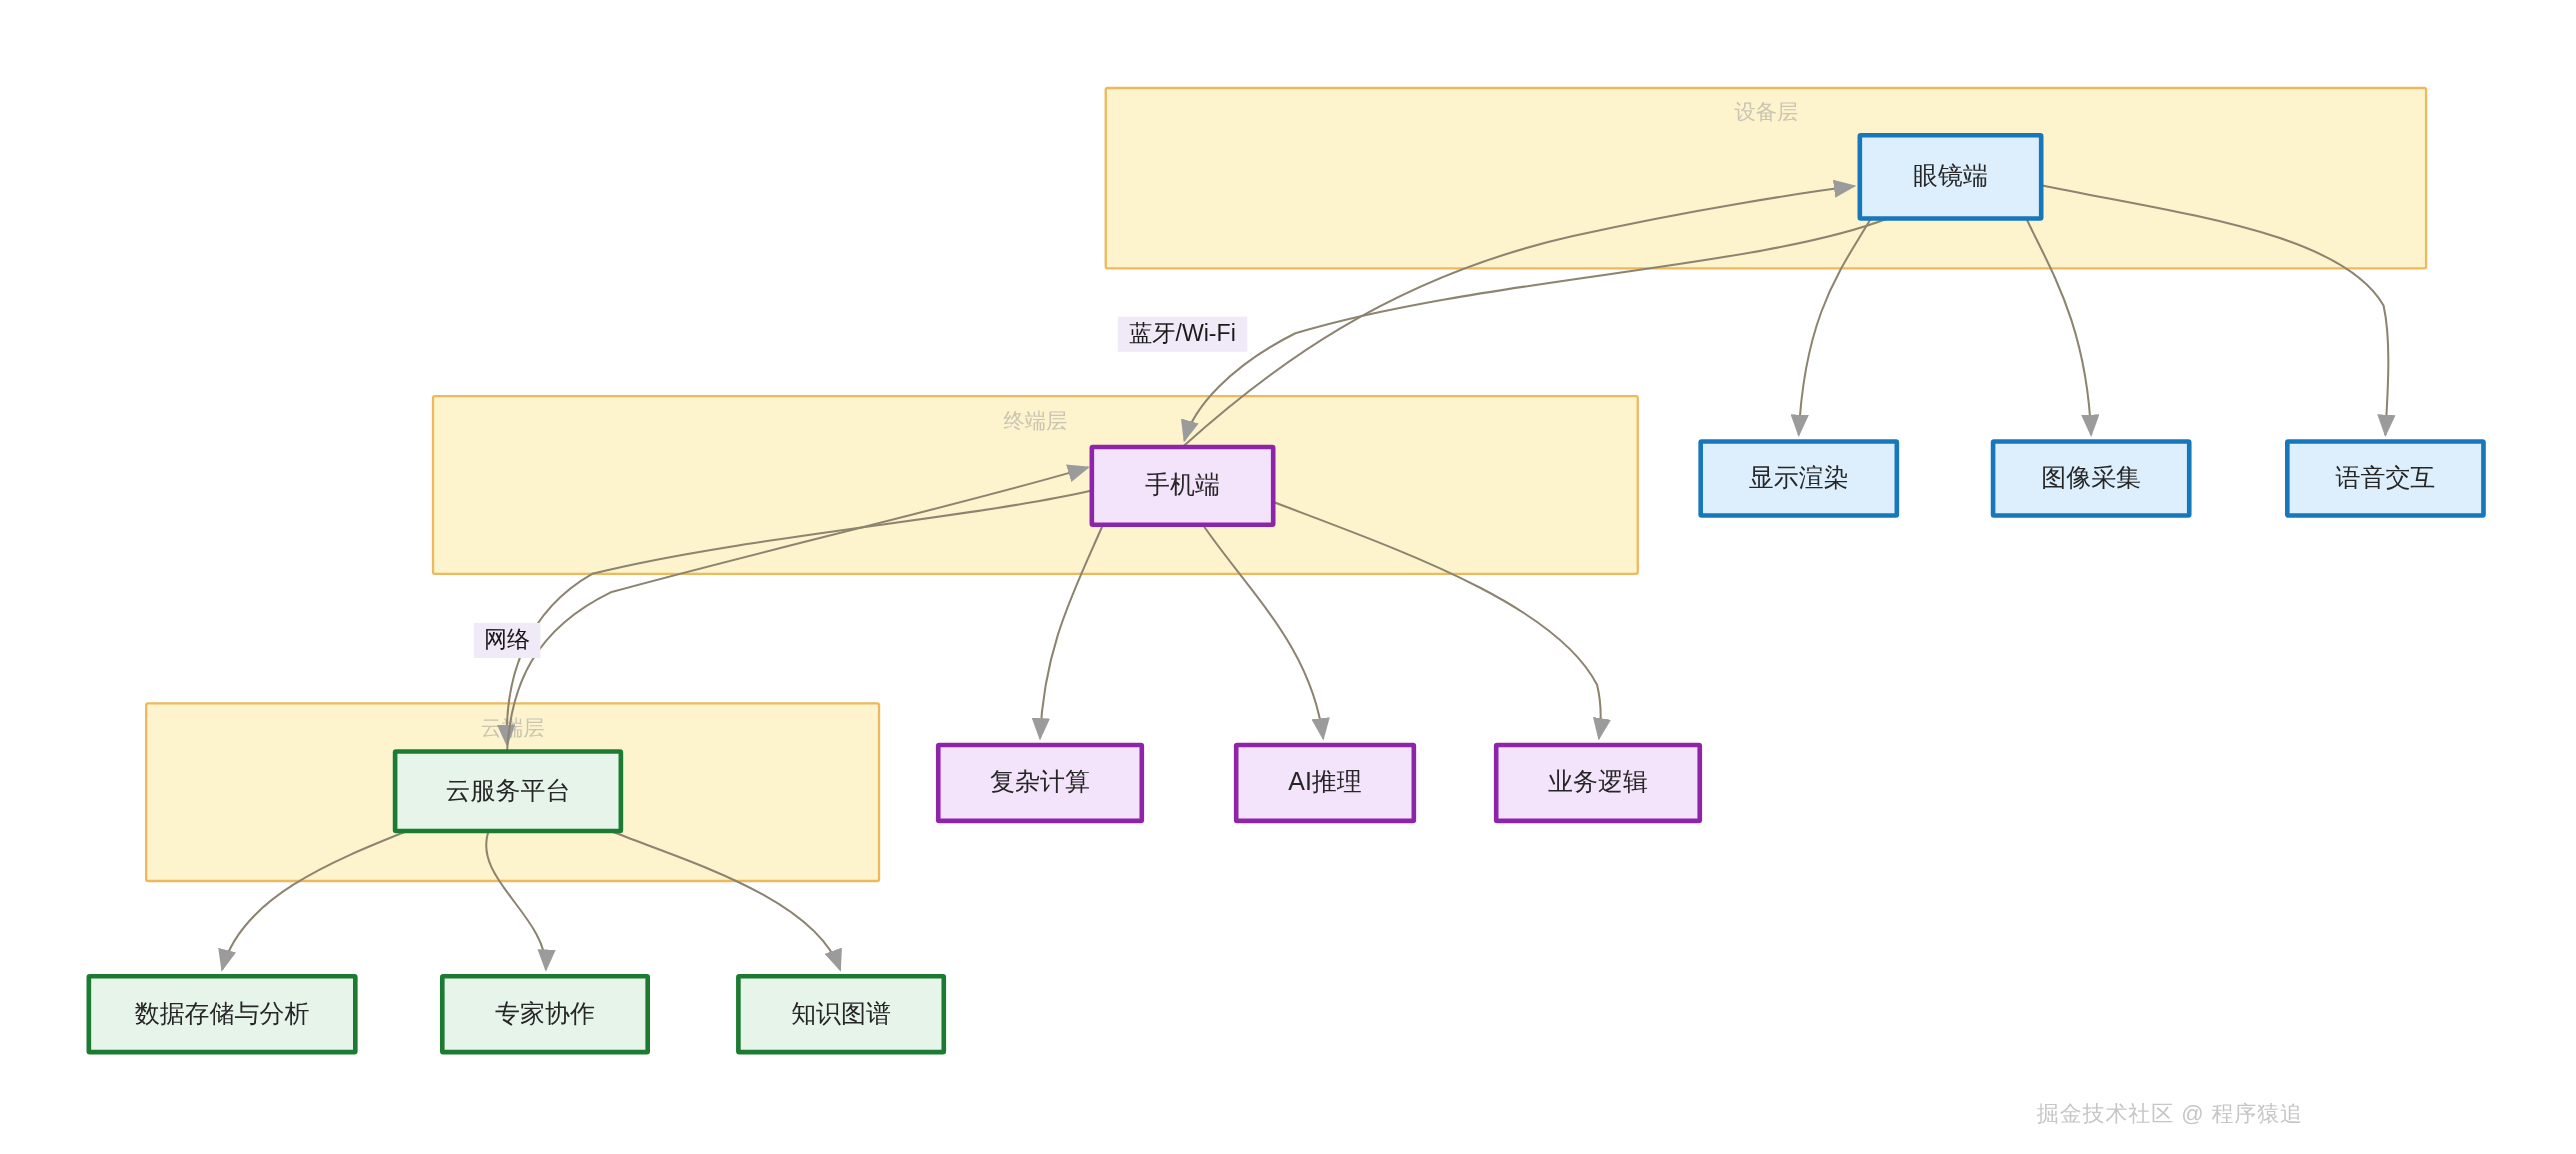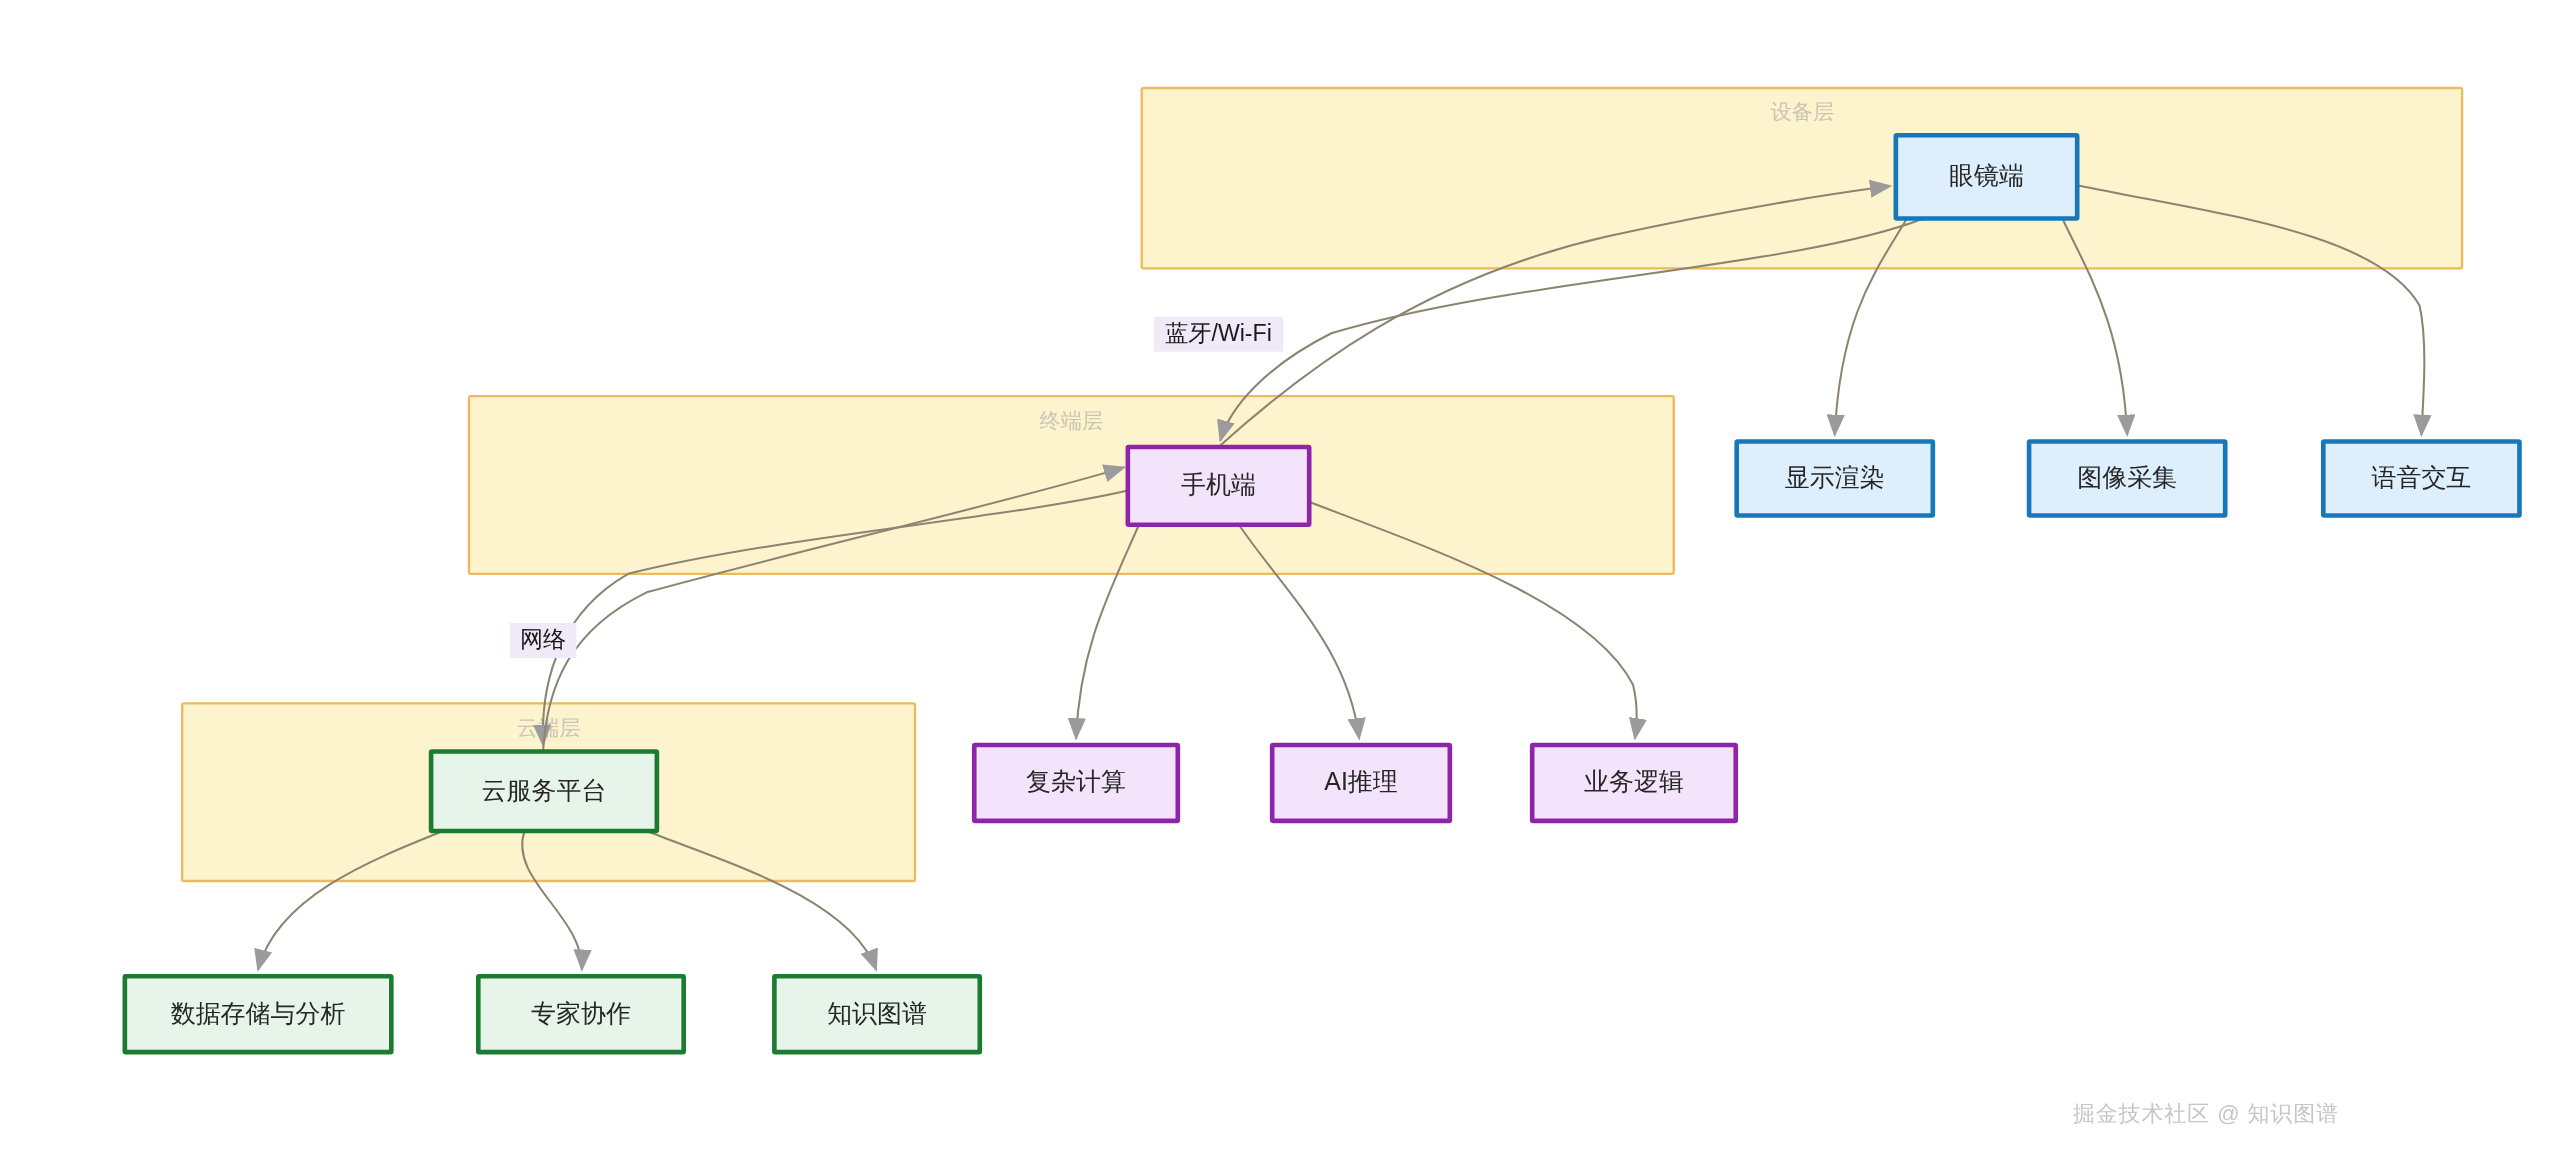--- a/index.html
+++ b/index.html
@@ -13,21 +13,20 @@
     font-family: "Liberation Sans", "DejaVu Sans", sans-serif;
     overflow: hidden;
     position: relative;
   }
   #diagram-root {
     position: absolute;
     left: 0;
     top: 0;
     width: 2340px;
     height: 1155px;
-    padding-left: 36px;
   }
   svg.diagram {
     display: block;
     width: 2576px;
     height: 1155px;
   }
   .cluster-rect {
     fill: #fdf4cd;
     stroke: #edb95d;
     stroke-width: 2.5px;
@@ -170,15 +169,15 @@
           <rect x="1208" y="342" width="140" height="38" class="edge-label-bg"></rect>
           <text x="1278" y="362" class="edge-label-text">蓝牙/Wi-Fi</text>
         </g>
         <g>
           <rect x="512" y="673" width="72" height="38" class="edge-label-bg"></rect>
           <text x="548" y="693" class="edge-label-text">网络</text>
         </g>
       </g>
   </svg>
 
-  <div class="watermark-text">掘金技术社区 @ 知识图谱</div>
+  <div class="watermark-text">掘金技术社区 @ 程序猿追</div>
 </div>
 
 
 </body></html>

